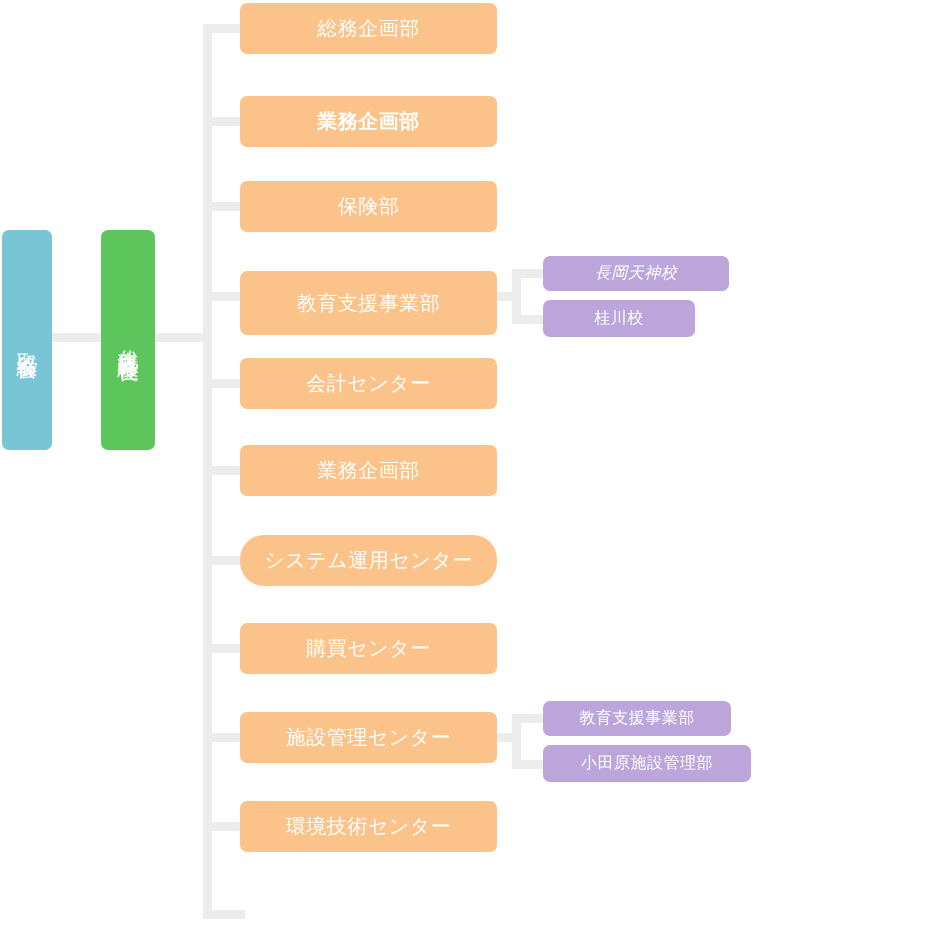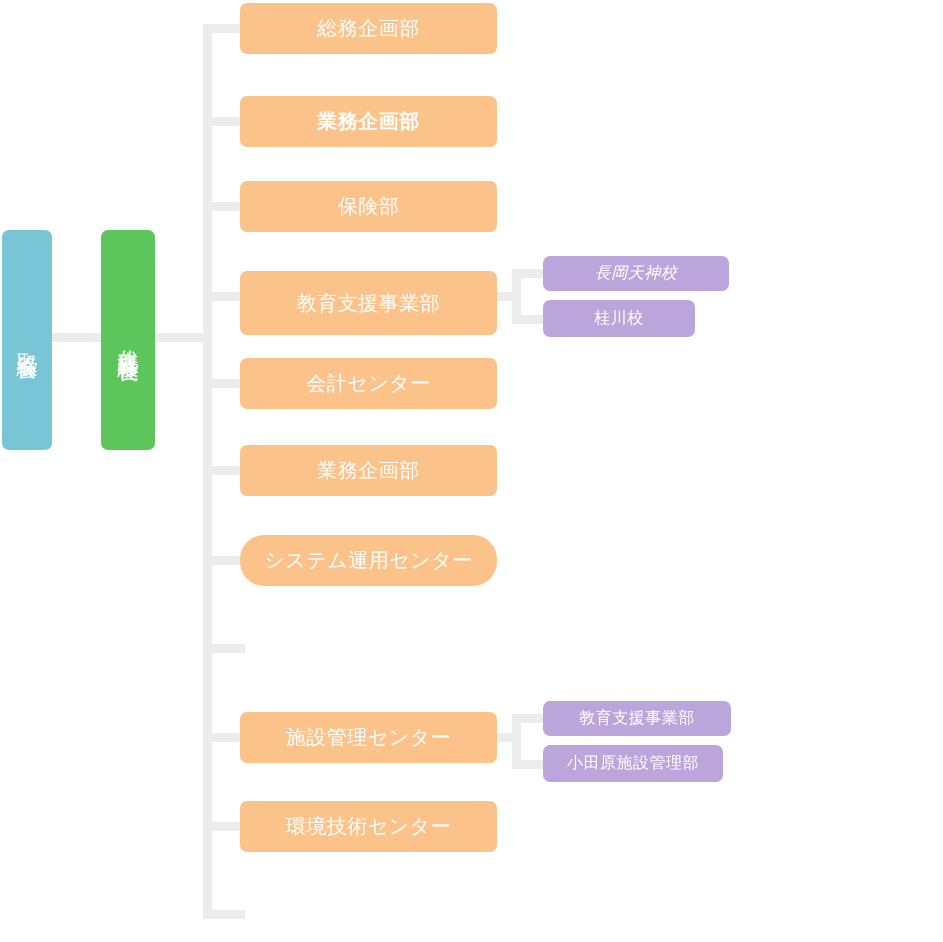--- a/index.html
+++ b/index.html
@@ -104,27 +104,28 @@
   <div class="node orange fs-dept" style="left:240px; top:181px; width:257px; height:51px;">保険部</div>
 
   <div class="node orange fs-dept" style="left:240px; top:271px; width:257px; height:64px;">教育支援事業部</div>
 
   <div class="node orange fs-dept" style="left:240px; top:358px; width:257px; height:51px;">会計センター</div>
 
   <div class="node orange fs-dept" style="left:240px; top:445px; width:257px; height:51px;">業務企画部</div>
 
   <div class="node orange fs-dept" style="left:240px; top:535px; width:257px; height:51px;border-radius:24px;">システム運用センター</div>
 
+  <div class="node orange fs-dept" style="left:240px; top:623px; width:257px; height:51px;">購買センター</div>
 
   <div class="node orange fs-dept" style="left:240px; top:712px; width:257px; height:51px;">施設管理センター</div>
 
   <div class="node orange fs-dept" style="left:240px; top:801px; width:257px; height:51px;">環境技術センター</div>
 
 
   <div class="node purple fs-sub" style="left:543px; top:256px; width:186px; height:35px;font-style:italic;">長岡天神校</div>
 
   <div class="node purple fs-sub" style="left:543px; top:300px; width:152px; height:37px;font-family:Liberation Serif, serif;">桂川校</div>
 
   <div class="node purple fs-sub" style="left:543px; top:701px; width:188px; height:35px;">教育支援事業部</div>
 
-  <div class="node purple fs-sub" style="left:543px; top:745px; width:180px; height:37px;">小田原施設管理部</div>
+  <div class="node purple fs-sub" style="left:543px; top:745px; width:208px; height:37px;">小田原施設管理部</div>
 
 </div>
 
 </body></html>

